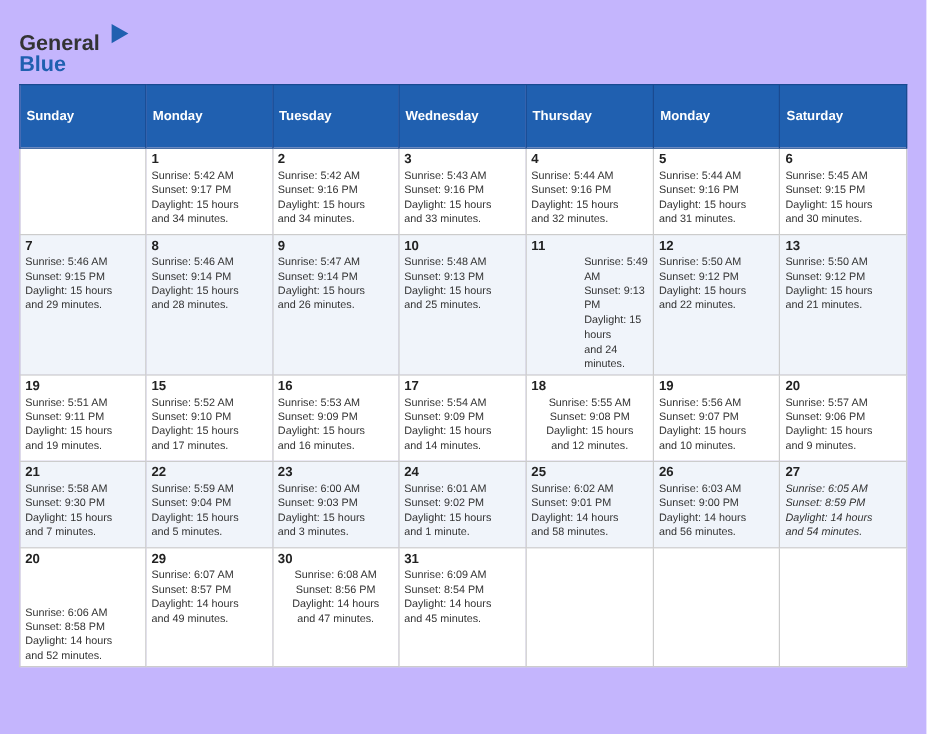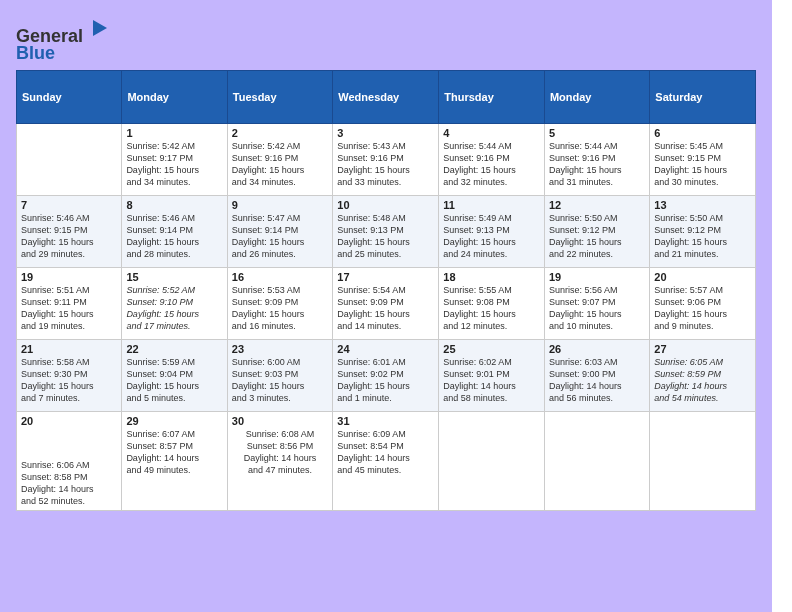--- a/index.html
+++ b/index.html
@@ -199,21 +199,21 @@
           </td>
           <td>
             <div class="day-num">10</div>
             <div class="day-info" style="white-space: pre-line;">Sunrise: 5:48 AM
 Sunset: 9:13 PM
 Daylight: 15 hours
 and 25 minutes.</div>
           </td>
           <td>
             <div class="day-num">11</div>
-            <div class="day-info" style="white-space: pre-line;">Sunrise: 5:49 AM
+            <div class="day-info" style="white-space: pre-line; margin-left: 44px;">Sunrise: 5:49 AM
 Sunset: 9:13 PM
 Daylight: 15 hours
 and 24 minutes.</div>
           </td>
           <td>
             <div class="day-num">12</div>
             <div class="day-info" style="white-space: pre-line;">Sunrise: 5:50 AM
 Sunset: 9:12 PM
 Daylight: 15 hours
 and 22 minutes.</div>
@@ -229,42 +229,42 @@
         <tr class="week-row">
           <td>
             <div class="day-num">19</div>
             <div class="day-info" style="white-space: pre-line;">Sunrise: 5:51 AM
 Sunset: 9:11 PM
 Daylight: 15 hours
 and 19 minutes.</div>
           </td>
           <td>
             <div class="day-num">15</div>
-            <div class="day-info" style="white-space: pre-line; font-style: italic;">Sunrise: 5:52 AM
+            <div class="day-info" style="white-space: pre-line;">Sunrise: 5:52 AM
 Sunset: 9:10 PM
 Daylight: 15 hours
 and 17 minutes.</div>
           </td>
           <td>
             <div class="day-num">16</div>
             <div class="day-info" style="white-space: pre-line;">Sunrise: 5:53 AM
 Sunset: 9:09 PM
 Daylight: 15 hours
 and 16 minutes.</div>
           </td>
           <td>
             <div class="day-num">17</div>
             <div class="day-info" style="white-space: pre-line;">Sunrise: 5:54 AM
 Sunset: 9:09 PM
 Daylight: 15 hours
 and 14 minutes.</div>
           </td>
           <td>
             <div class="day-num">18</div>
-            <div class="day-info" style="white-space: pre-line;">Sunrise: 5:55 AM
+            <div class="day-info" style="white-space: pre-line; text-align: center;">Sunrise: 5:55 AM
 Sunset: 9:08 PM
 Daylight: 15 hours
 and 12 minutes.</div>
           </td>
           <td>
             <div class="day-num">19</div>
             <div class="day-info" style="white-space: pre-line;">Sunrise: 5:56 AM
 Sunset: 9:07 PM
 Daylight: 15 hours
 and 10 minutes.</div>

